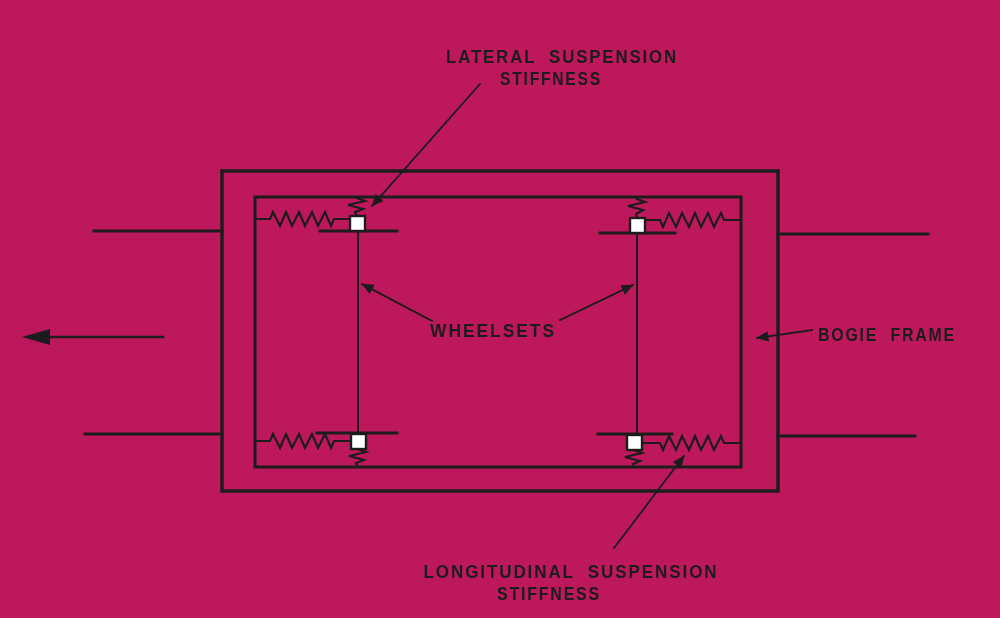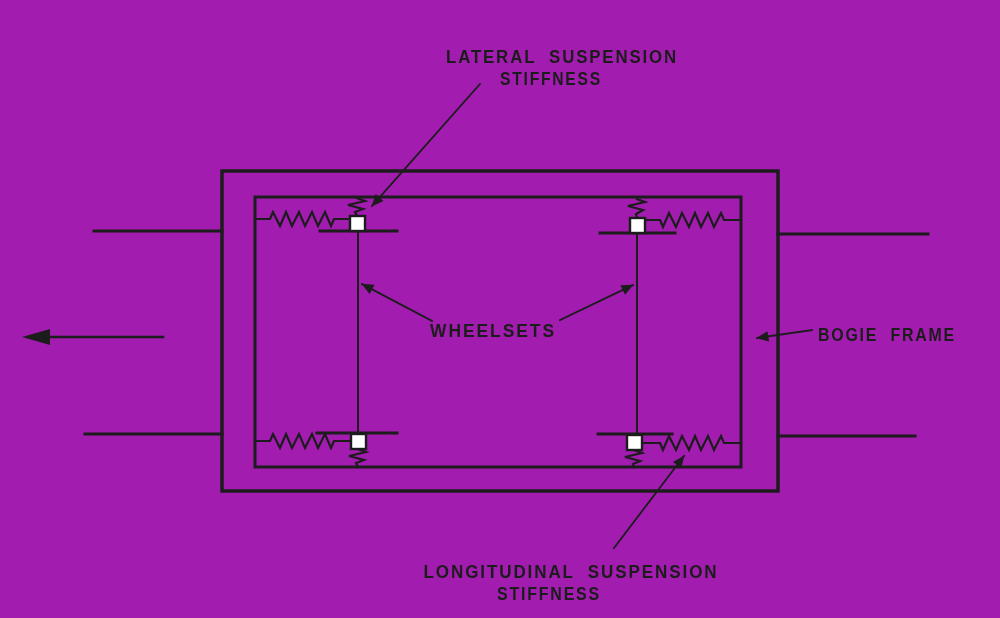--- a/index.html
+++ b/index.html
@@ -4,21 +4,21 @@
 <style>
   html, body {
     margin: 0;
     padding: 0;
     background: #ffffff;
   }
   .figure-wrap {
     position: relative;
     width: 1000px;
     height: 618px;
-    background: #a21caf;
+    background: #be185d;
     overflow: hidden;
     font-family: "Liberation Sans", sans-serif;
   }
   svg text {
     font-family: "Liberation Sans", sans-serif;
     font-size: 18px;
     font-weight: 600;
     letter-spacing: 2px;
     word-spacing: 7px;
     fill: #1c1c1c;

